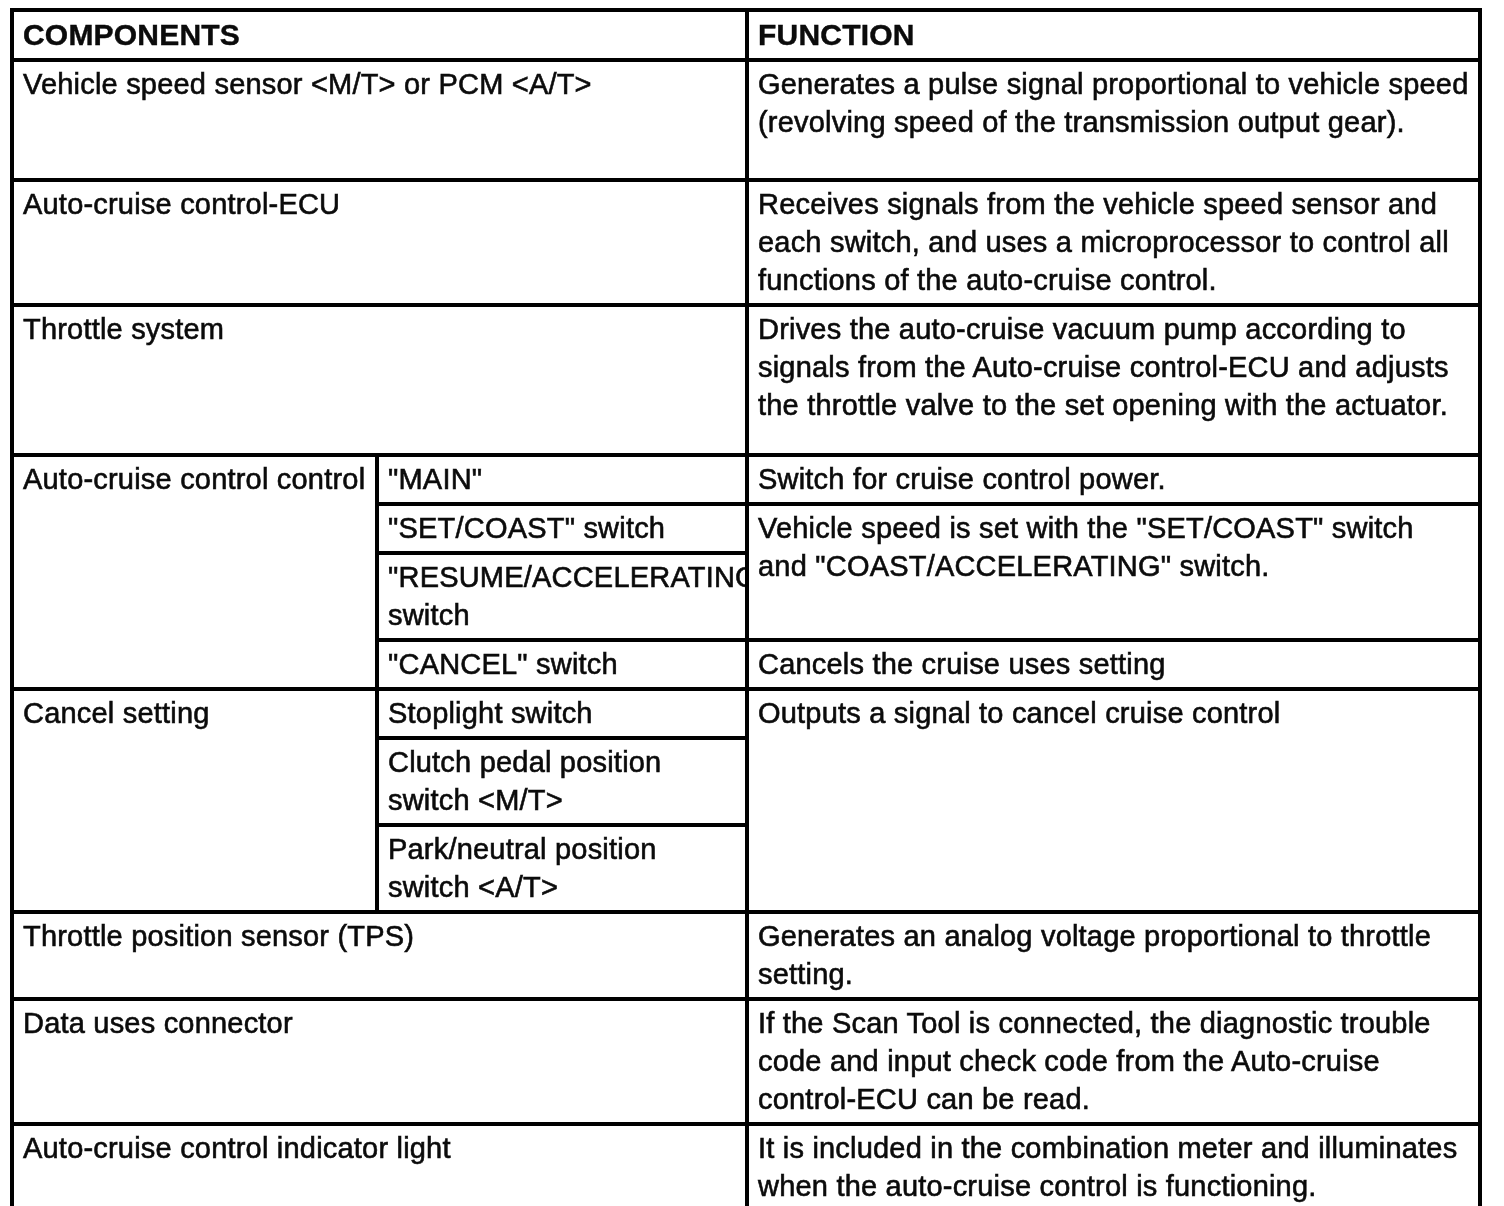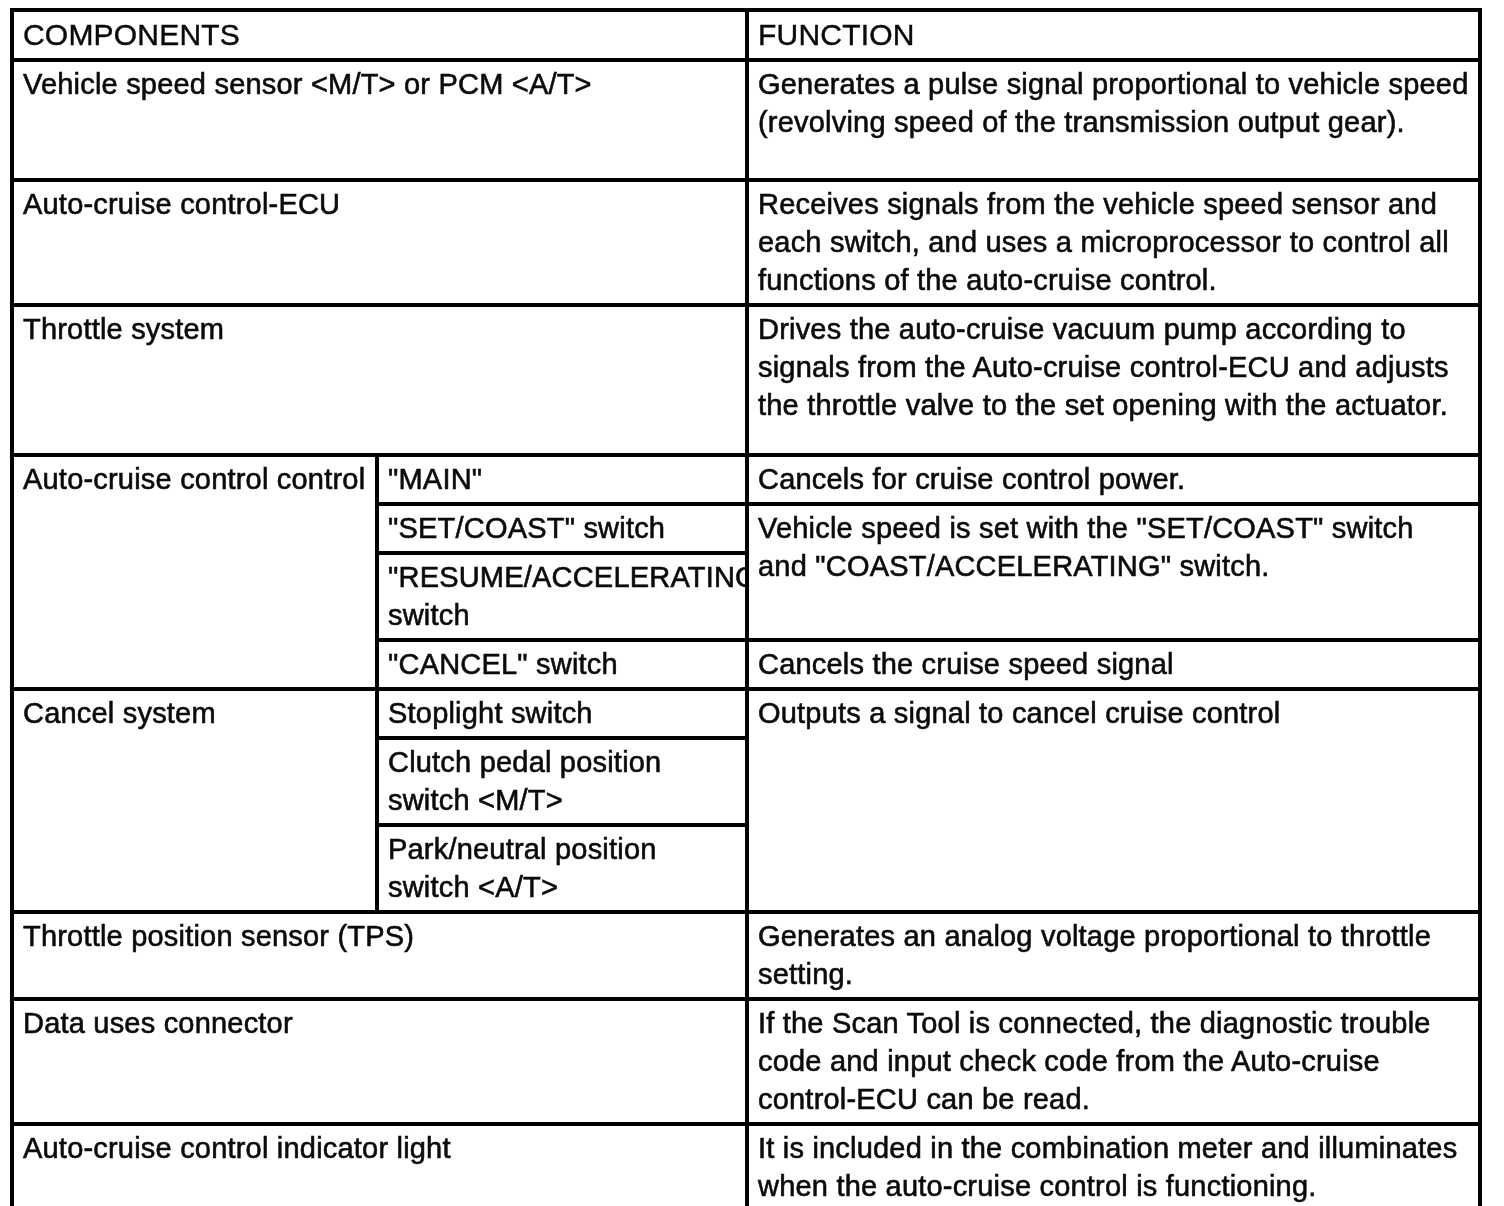--- a/index.html
+++ b/index.html
@@ -33,21 +33,21 @@
     text-align: left;
     padding: 3px 9px 4px 9px;
     font-size: 29px;
     line-height: 38px;
     font-weight: 400;
     letter-spacing: 0.2px;
     -webkit-text-stroke: 0.6px #0b0b0b;
     overflow: hidden;
   }
   table.spec th {
-    font-weight: 400;
+    font-weight: 700;
     font-size: 30px;
     -webkit-text-stroke: 0.4px #000;
     padding-top: 4px;
   }
   
   tr.r-head   { height: 46px;  }
   tr.r-vss    { height: 120px; }
   tr.r-ecu    { height: 117px; }
   tr.r-act    { height: 150px; }
   tr.r-main   { height: 46px;  }
@@ -89,39 +89,39 @@
     </tr>
 
     <tr class="r-act">
       <td colspan="2">Throttle system</td>
       <td>Drives the auto-cruise vacuum pump according to signals from the Auto-cruise control-ECU and adjusts the throttle valve to the set opening with the actuator.</td>
     </tr>
 
     <tr class="r-main">
       <td rowspan="4">Auto-cruise control control</td>
       <td>"MAIN"</td>
-      <td>Cancels for cruise control power.</td>
+      <td>Switch for cruise control power.</td>
     </tr>
 
     <tr class="r-set">
       <td>"SET/COAST" switch</td>
       <td rowspan="2">Vehicle speed is set with the "SET/COAST" switch and "COAST/ACCELERATING" switch.</td>
     </tr>
 
     <tr class="r-resume">
       <td>"RESUME/ACCELERATING" switch</td>
     </tr>
 
     <tr class="r-cancel">
       <td>"CANCEL" switch</td>
-      <td>Cancels the cruise speed signal</td>
+      <td>Cancels the cruise uses setting</td>
     </tr>
 
     <tr class="r-stop">
-      <td rowspan="3">Cancel system</td>
+      <td rowspan="3">Cancel setting</td>
       <td>Stoplight switch</td>
       <td rowspan="3">Outputs a signal to cancel cruise control</td>
     </tr>
 
     <tr class="r-clutch">
       <td>Clutch pedal position switch &lt;M/T&gt;</td>
     </tr>
 
     <tr class="r-park">
       <td>Park/neutral position switch &lt;A/T&gt;</td>

